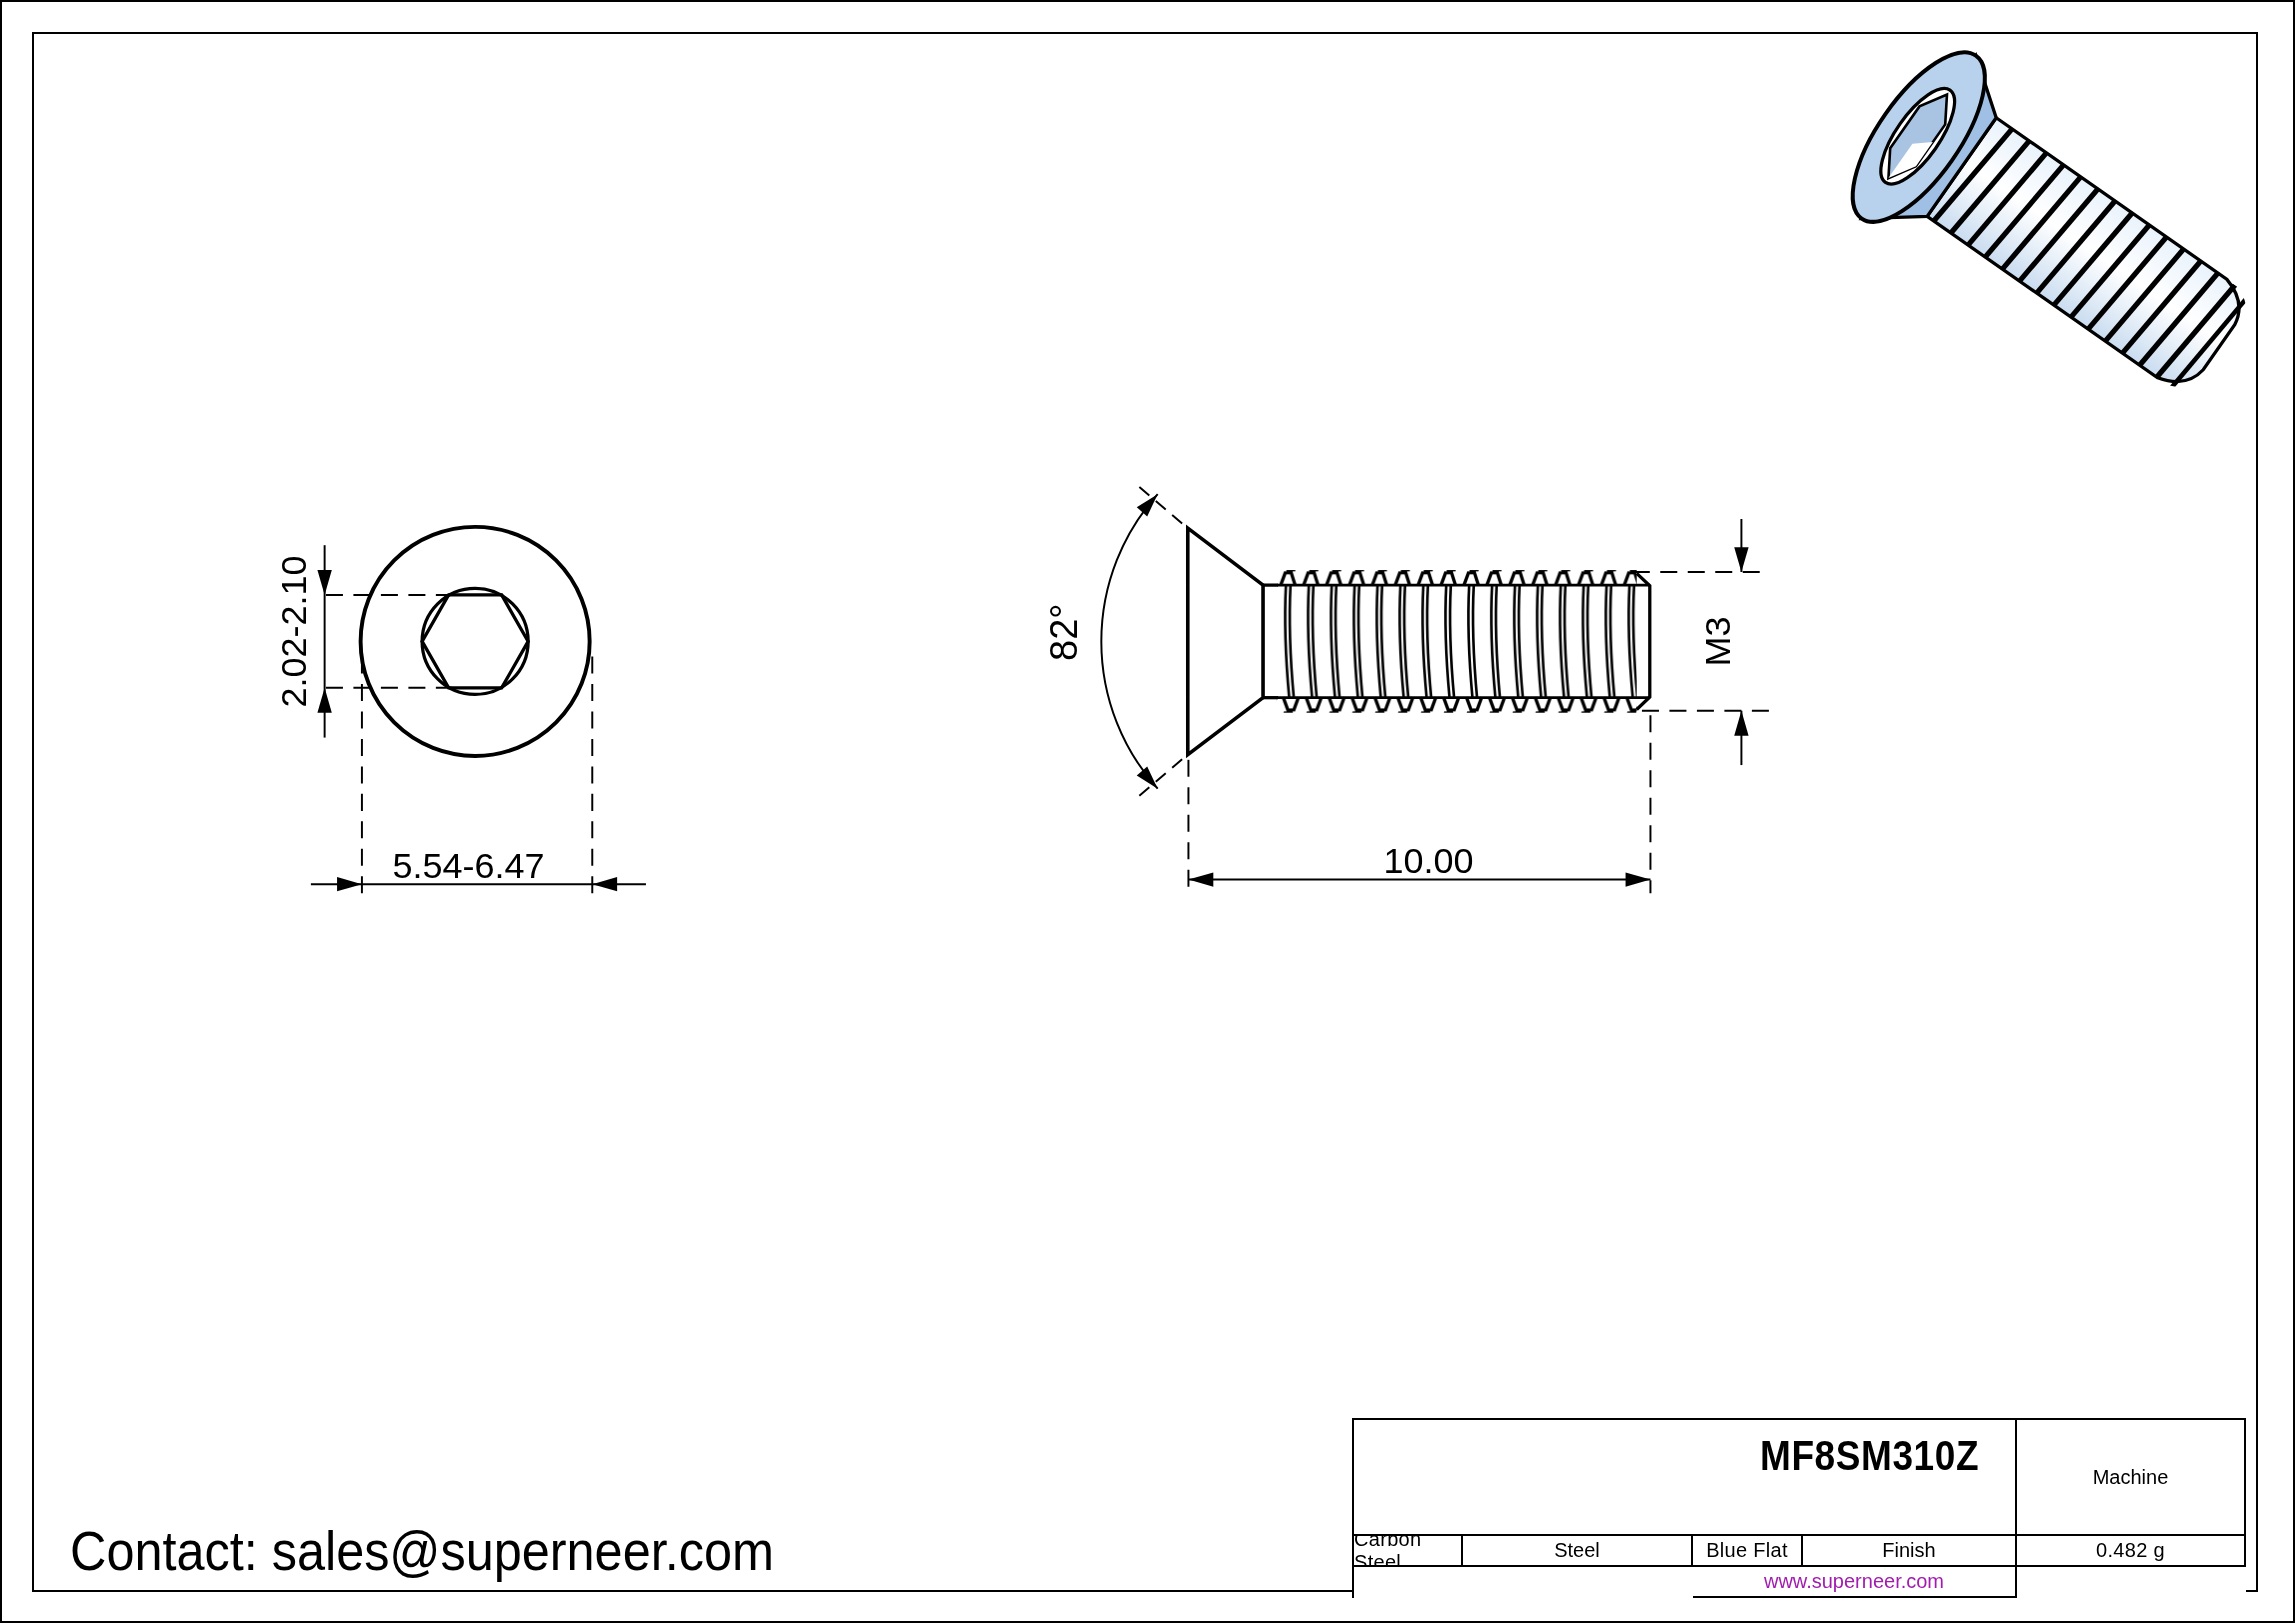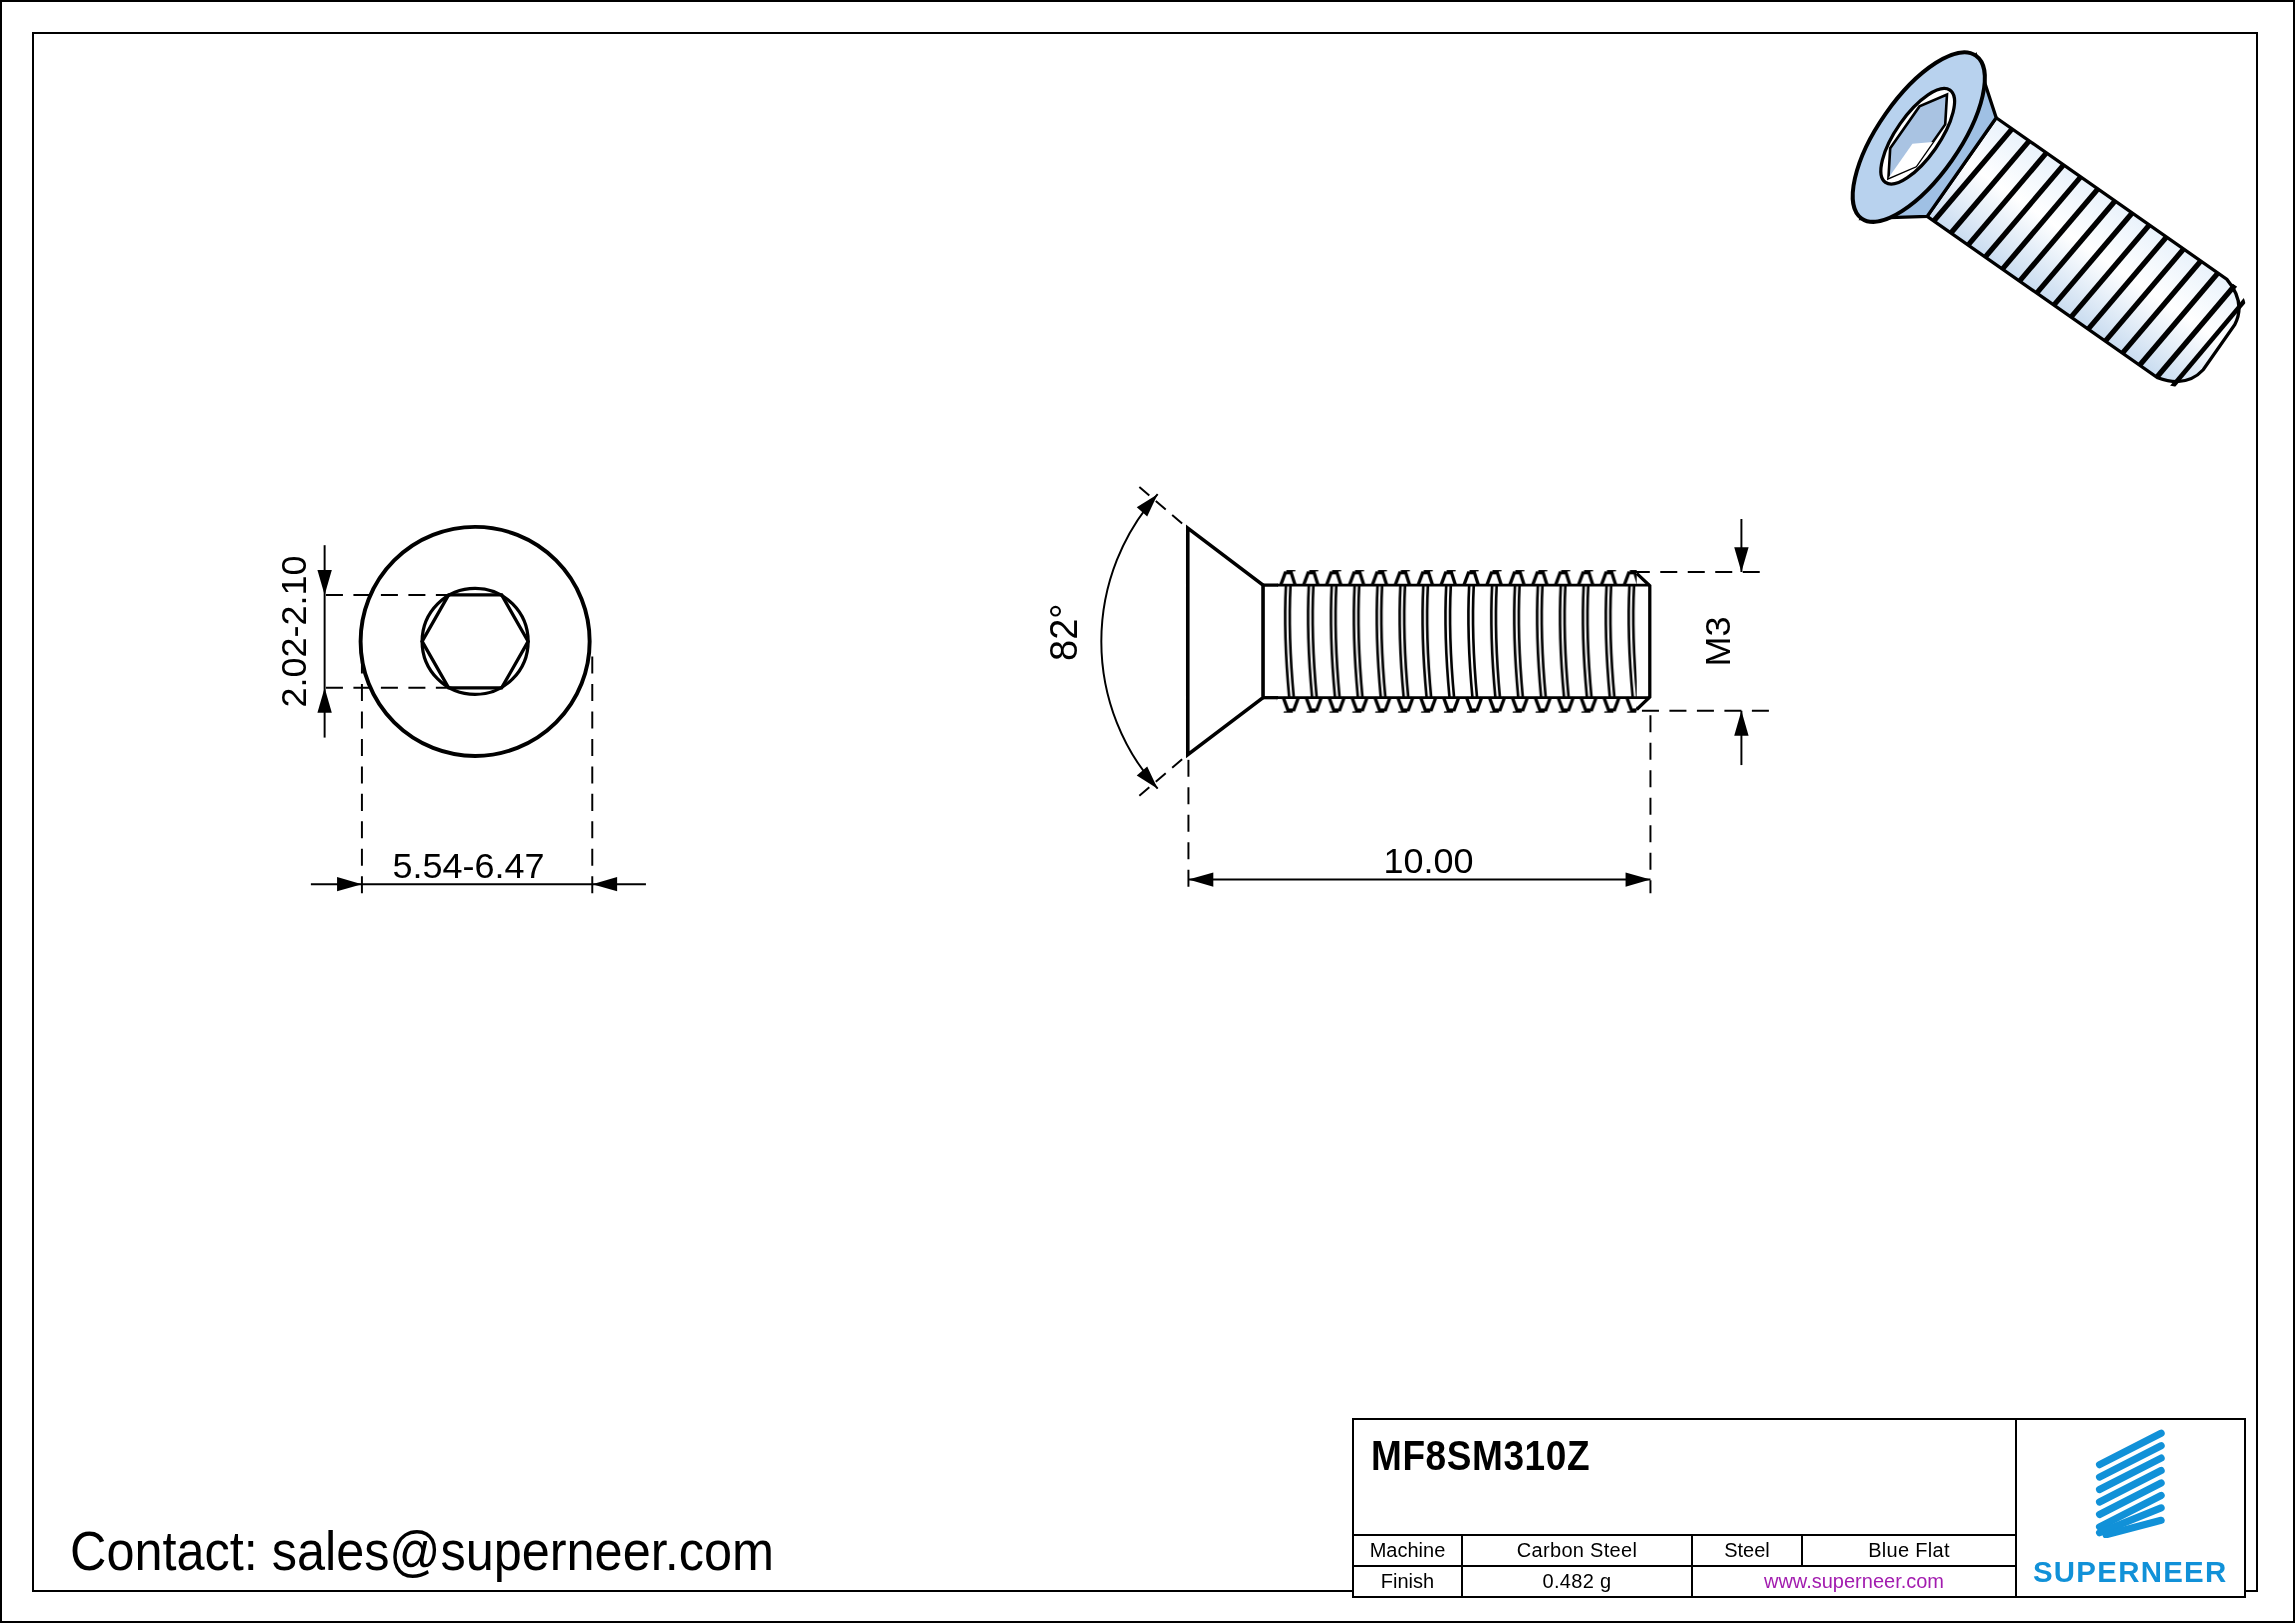--- a/index.html
+++ b/index.html
@@ -24,21 +24,21 @@
     position:absolute;left:1350px;top:1416px;
     display:grid;
     grid-template-columns:109px 230px 110px 214px 229px;
     grid-template-rows:116px 31px 31px;
     border-top:2.6px solid #000;border-left:2.6px solid #000;
     background:#fff;
   }
   .tb-cell{border-right:2.6px solid #000;border-bottom:2.6px solid #000;
     display:flex;align-items:center;justify-content:center;
     font-size:20px;overflow:hidden;background:#fff;}
-  .tb-head{grid-column:1/5;grid-row:1;flex-direction:column;align-items:flex-start;justify-content:flex-start;}
+  .tb-head{grid-column:1/5;grid-row:1;flex-direction:column;align-items:flex-end;justify-content:flex-start;}
   .pn{font-size:43px;font-weight:bold;letter-spacing:0.7px;margin:10.5px 0 0 17px;
       transform:scaleX(.86);transform-origin:left top;white-space:nowrap;}
   .desc{font-size:21.6px;margin:6.5px 0 0 17.7px;line-height:1.32;white-space:nowrap;}
   .tb-logo{grid-column:5;grid-row:1/4;flex-direction:column;justify-content:center;gap:17px;}
   .brand-word{font-size:30px;font-weight:bold;letter-spacing:1.3px;color:#1191d8;
       transform:scaleX(.98);white-space:nowrap;}
   .link{color:#a21caf;}
   .val{letter-spacing:0.3px;}
 </style>
 </head>
@@ -166,35 +166,20 @@
     </g>
   </svg>
 
   <div class="contact">Contact: sales@superneer.com</div>
 
   <div class="title-block">
     <div class="tb-cell tb-head">
       <div class="pn">MF8SM310Z</div>
     </div>
 
-    <div class="tb-cell tb-logo">
-      <svg width="118" height="110" viewBox="0 0 180 168">
-        <g stroke="#1191d8" stroke-width="11" stroke-linecap="round" fill="none">
-          <line x1="42" y1="56" x2="136" y2="8"></line>
-          <line x1="42" y1="75" x2="136" y2="27"></line>
-          <line x1="42" y1="94" x2="136" y2="46"></line>
-          <line x1="42" y1="113" x2="136" y2="65"></line>
-          <line x1="42" y1="132" x2="136" y2="84"></line>
-          <line x1="42" y1="151" x2="136" y2="103"></line>
-          <line x1="42" y1="160" x2="136" y2="122"></line>
-          <line x1="52" y1="163" x2="136" y2="141"></line>
-        </g>
-      </svg>
-      <div class="brand-word">SUPERNEER</div>
-    </div>
 
     <div class="tb-cell">Machine</div>
     <div class="tb-cell val">Carbon Steel</div>
     <div class="tb-cell">Steel</div>
     <div class="tb-cell val">Blue Flat</div>
 
     <div class="tb-cell">Finish</div>
     <div class="tb-cell val">0.482 g</div>
     <div class="tb-cell link" style="grid-column:3/5;">www.superneer.com</div>
   </div>

